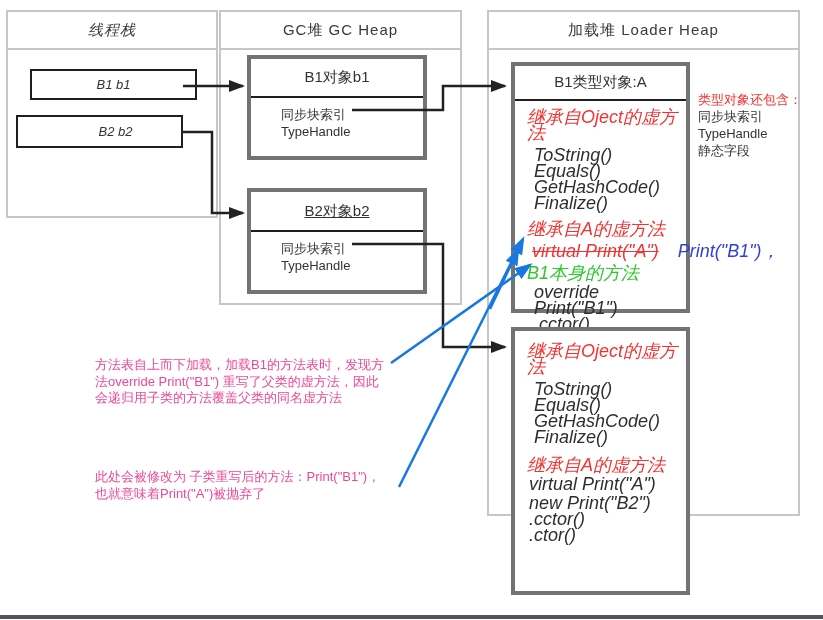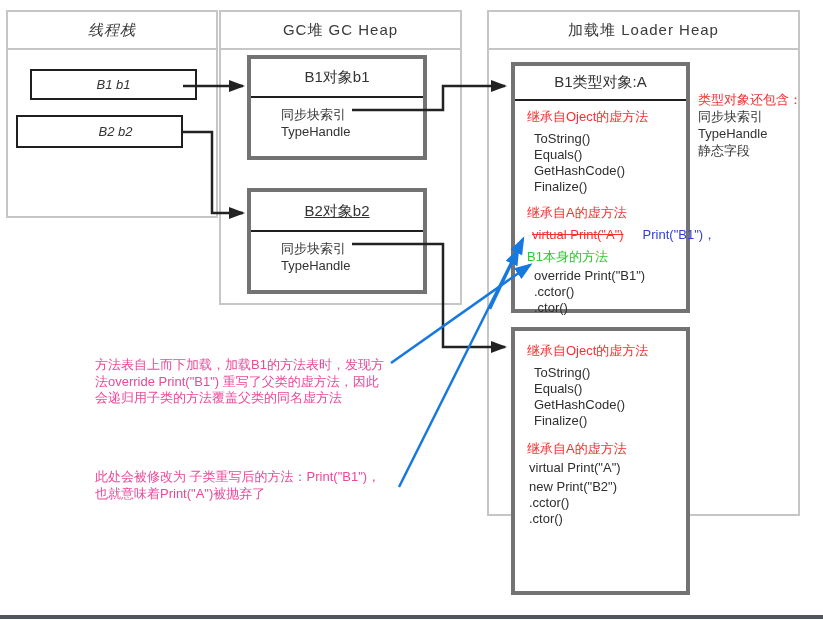--- a/index.html
+++ b/index.html
@@ -13,21 +13,21 @@
 
   
   .slot{position:absolute;border:2px solid #1f1f1f;box-sizing:border-box;background:#fff;
         display:flex;align-items:center;justify-content:center;font-size:13px;color:#333;}
   .objbox{position:absolute;border:4px solid #737373;box-sizing:border-box;background:#fff;}
   .obj-title{border-bottom:2px solid #1f1f1f;display:flex;align-items:center;justify-content:center;
              font-size:15px;color:#333;}
   .fields{padding:8px 0 0 30px;font-size:13px;color:#333;line-height:17px;}
 
   
-  .tbody{padding-top:8px;font-size:13px;color:#2e2e2e;}
+  .tbody{padding-top:8px;font-size:18px;color:#2e2e2e;font-style:italic;}
   .sec-label{margin-left:12px;line-height:16px;}
   .red{color:#f53131;}
   .green{color:#2ec82e;}
   .m{margin-left:19px;line-height:16px;}
   .gap1{margin-top:6px;}
   .gap2{margin-top:10px;}
   .gap3{margin-top:3px;}
   .gap4{margin-top:12px;}
   .struck-line{margin-left:14px;margin-top:6px;line-height:16px;white-space:nowrap;}
   .struck{color:#f53131;text-decoration:line-through;text-decoration-color:#f53131;padding:0 3px;}

